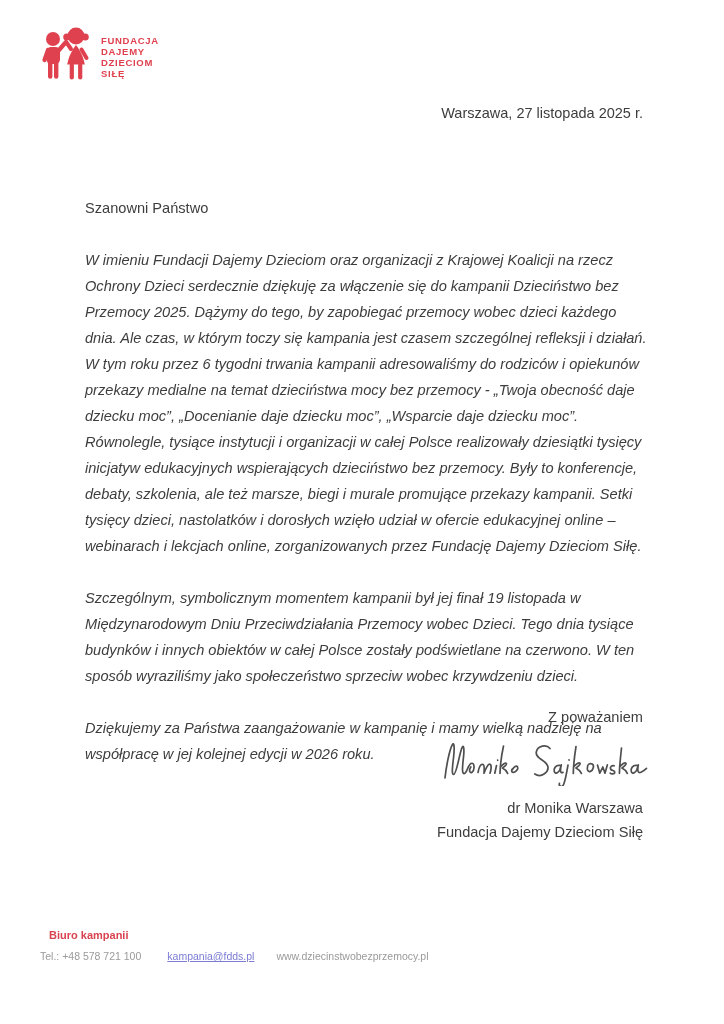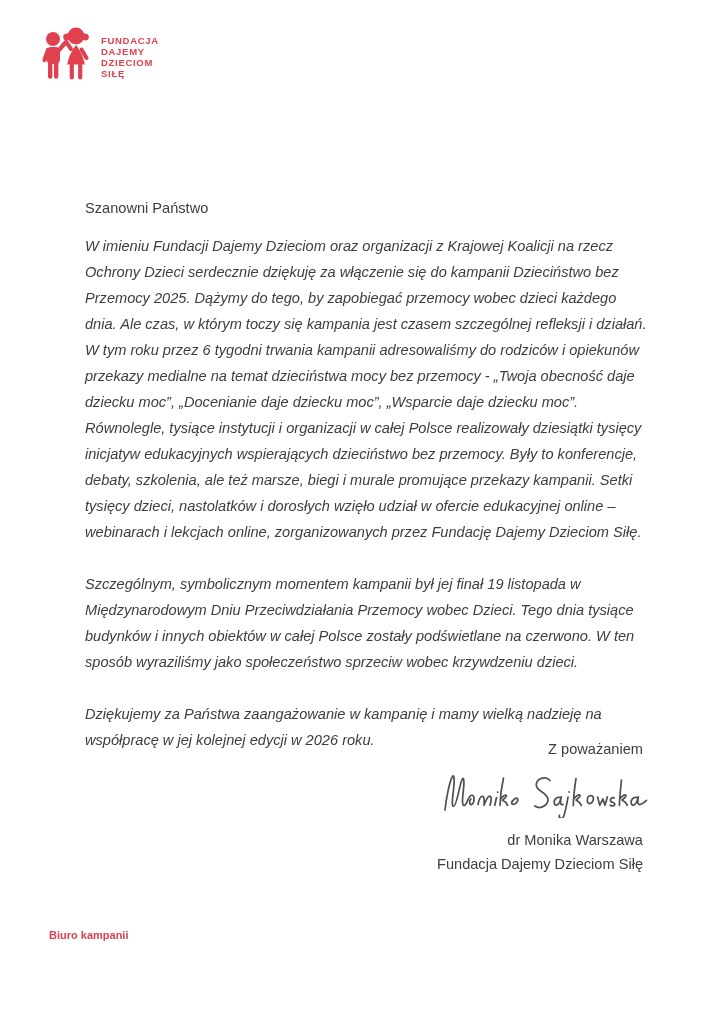--- a/index.html
+++ b/index.html
@@ -27,26 +27,26 @@
   .date-line {
     position: absolute; left: 85px; right: 81px; top: 105px;
     text-align: right; font-size: 14.5px; color: #3d3d3d;
   }
 
   
   .letter-body {
     position: absolute; left: 85px; top: 195px; width: 562px;
     font-size: 14.6px; line-height: 26px; color: #3d3d3d;
   }
-  .salutation { margin-bottom: 12px; }
+  .salutation { margin-bottom: 26px; }
   .letter-body p { margin-bottom: 26px; font-style: italic; }
 
   
   .closing-block {
-    position: absolute; left: 85px; right: 81px; top: 736px;
+    position: absolute; left: 85px; right: 81px; top: 704px;
     text-align: right; font-size: 14.6px; line-height: 26px;
   }
   .closing-phrase { margin-bottom: 4px; }
   .signature-svg { width: 212px; height: 52px; margin: 0 -6px 2px 0; }
   .sig-line { line-height: 24px; }
 
   
   .footer-office {
     position: absolute; left: 49px; top: 921px;
     font-size: 11px; font-weight: 600; color: #d94350; margin-top: 8px;
@@ -89,20 +89,21 @@
       </g>
     </svg>
     <div class="logo-text">
       <div>FUNDACJA</div>
       <div>DAJEMY</div>
       <div>DZIECIOM</div>
       <div>SIŁĘ</div>
     </div>
   </div>
 
+  <div class="date-line">Warszawa, 27 listopada 2025 r.</div>
 
   <div class="letter-body">
     <div class="salutation">Szanowni Państwo</div>
     <p>W imieniu Fundacji Dajemy Dzieciom oraz organizacji z Krajowej Koalicji na rzecz Ochrony Dzieci serdecznie dziękuję za włączenie się do kampanii Dzieciństwo bez Przemocy 2025. Dążymy do tego, by zapobiegać przemocy wobec dzieci każdego dnia. Ale czas, w którym toczy się kampania jest czasem szczególnej refleksji i działań. W tym roku przez 6 tygodni trwania kampanii adresowaliśmy do rodziców i opiekunów przekazy medialne na temat dzieciństwa mocy bez przemocy - „Twoja obecność daje dziecku moc”, „Docenianie daje dziecku moc”, „Wsparcie daje dziecku moc”. Równolegle, tysiące instytucji i organizacji w całej Polsce realizowały dziesiątki tysięcy inicjatyw edukacyjnych wspierających dzieciństwo bez przemocy. Były to konferencje, debaty, szkolenia, ale też marsze, biegi i murale promujące przekazy kampanii. Setki tysięcy dzieci, nastolatków i dorosłych wzięło udział w ofercie edukacyjnej online – webinarach i lekcjach online, zorganizowanych przez Fundację Dajemy Dzieciom Siłę.</p>
     <p>Szczególnym, symbolicznym momentem kampanii był jej finał 19 listopada w Międzynarodowym Dniu Przeciwdziałania Przemocy wobec Dzieci. Tego dnia tysiące budynków i innych obiektów w całej Polsce zostały podświetlane na czerwono. W ten sposób wyraziliśmy jako społeczeństwo sprzeciw wobec krzywdzeniu dzieci.</p>
     <p>Dziękujemy za Państwa zaangażowanie w kampanię i mamy wielką nadzieję na współpracę w jej kolejnej edycji w 2026 roku.</p>
   </div>
 
   <div class="closing-block">
     <div class="closing-phrase">Z poważaniem</div>
@@ -126,14 +127,19 @@
         <path d="M177.2 31.8 C175 31 172.6 33 173.6 35 C174.6 37 177.8 36.2 177.8 38.2 C177.8 40.2 174.4 40.4 173.2 39.2"></path>
         <path d="M184.5 14 C183.4 24 182.5 34 182.4 39.3 M182.6 33 C185.3 30 187.7 28.1 188.8 29.2 C189.9 30.3 186.2 33.2 185 34 C187 35 189.3 37.2 190.3 39.3"></path>
         <path d="M199.5 31.4 C196 31 193.3 34.4 194.3 37.6 C195.2 40.3 198.6 39 199.8 35.8 L201.3 30.9 C200.4 35.4 200.3 39.8 204 38.2 C206.4 37.1 208.3 35.6 209.5 34.4"></path>
       </g>
     </svg>
     <div class="sig-line">dr Monika Warszawa</div>
     <div class="sig-line">Fundacja Dajemy Dzieciom Siłę</div>
   </div>
 
   <div class="footer-office">Biuro kampanii</div>
+  <div class="footer-contact">
+    <span class="phone">Tel.: +48 578 721 100</span>
+    <span class="email">kampania@fdds.pl</span>
+    <span class="website">www.dziecinstwobezprzemocy.pl</span>
+  </div>
 
 </div>
 
 </body></html>

